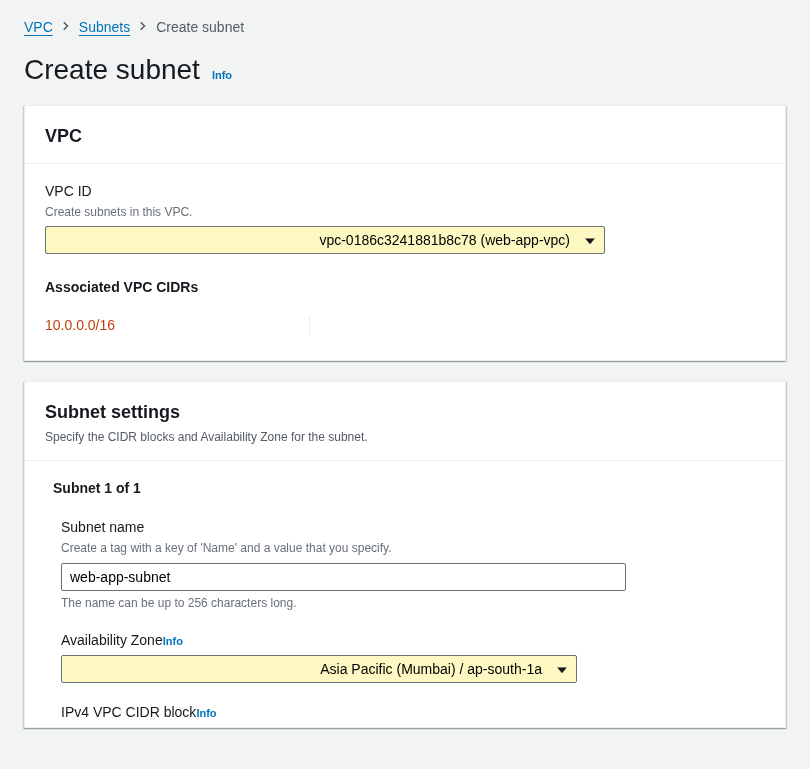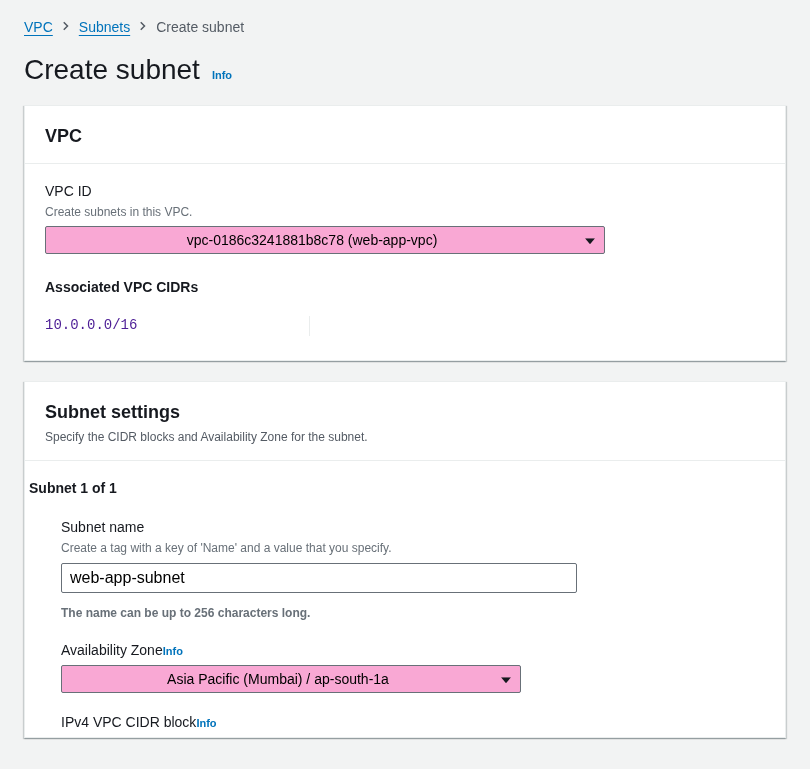--- a/index.html
+++ b/index.html
@@ -84,49 +84,48 @@
       margin-bottom: 2px;
     }
     .field-description {
       font-size: 12px;
       color: #687078;
       margin-bottom: 6px;
     }
     .field-helper {
       font-size: 12px;
       color: #687078;
-      margin-top: 12px;
-      font-weight: bold;
+      margin-top: 4px;
     }
     .select {
       position: relative;
       width: 560px;
     }
     .select-input {
       width: 100%;
       padding: 5px 34px 5px 8px;
       font-size: 14px;
       border: 1px solid #687078;
       border-radius: 2px;
-      background: #f9a8d4;
+      background: #fef9c3;
       cursor: pointer;
-      text-align: center;
+      text-align: right;
       font-family: inherit;
     }
     .select-caret {
       position: absolute;
       right: 10px;
       top: 50%;
       transform: translateY(-50%);
       pointer-events: none;
     }
     .text-input {
-      width: 516px;
+      width: 565px;
       padding: 5px 8px;
-      font-size: 16px;
+      font-size: 14px;
       border: 1px solid #687078;
       border-radius: 2px;
       font-family: inherit;
     }
     .section-label {
       font-size: 14px;
       font-weight: 700;
       color: #16191f;
       margin-top: 24px;
       margin-bottom: 18px;
@@ -139,28 +138,27 @@
       border-right: 1px solid #eaeded;
       padding-right: 20px;
     }
     .cidr-head {
       font-size: 14px;
       color: #16191f;
       margin-bottom: 6px;
     }
     .cidr-val {
       font-size: 14px;
-      color: #4c1d95;
-      font-family: Liberation Mono, monospace;
+      color: #c2410c;
     }
     .subnet-heading {
       font-size: 14px;
       font-weight: 700;
       color: #16191f;
-      padding: 18px 20px 0 4px;
+      padding: 18px 20px 0 28px;
     }
     .subnet-body {
       padding: 20px 36px 0 36px;
     }
     .field-group {
       margin-bottom: 20px;
     }
     .label-row {
       display: flex;
       align-items: baseline;
@@ -236,21 +234,21 @@
         <div class="field-description">Create a tag with a key of 'Name' and a value that you specify.</div>
         <input type="text" class="text-input" value="web-app-subnet" style="">
         <div class="field-helper">The name can be up to 256 characters long.</div>
       </div>
 
       <div class="field-group">
         <div class="label-row">
           <span class="field-label">Availability Zone</span>
           <span class="info-link">Info</span>
         </div>
-        <div class="select" style="width:460px">
+        <div class="select" style="width:516px">
           <button class="select-input">Asia Pacific (Mumbai) / ap-south-1a</button>
           <span class="select-caret">
             <svg width="10" height="6" viewBox="0 0 10 6">
                 <path d="M0 0l5 6 5-6z" fill="#16191f"></path>
               </svg>
           </span>
         </div>
       </div>
 
       <div class="field-group" style="margin-bottom:0">

